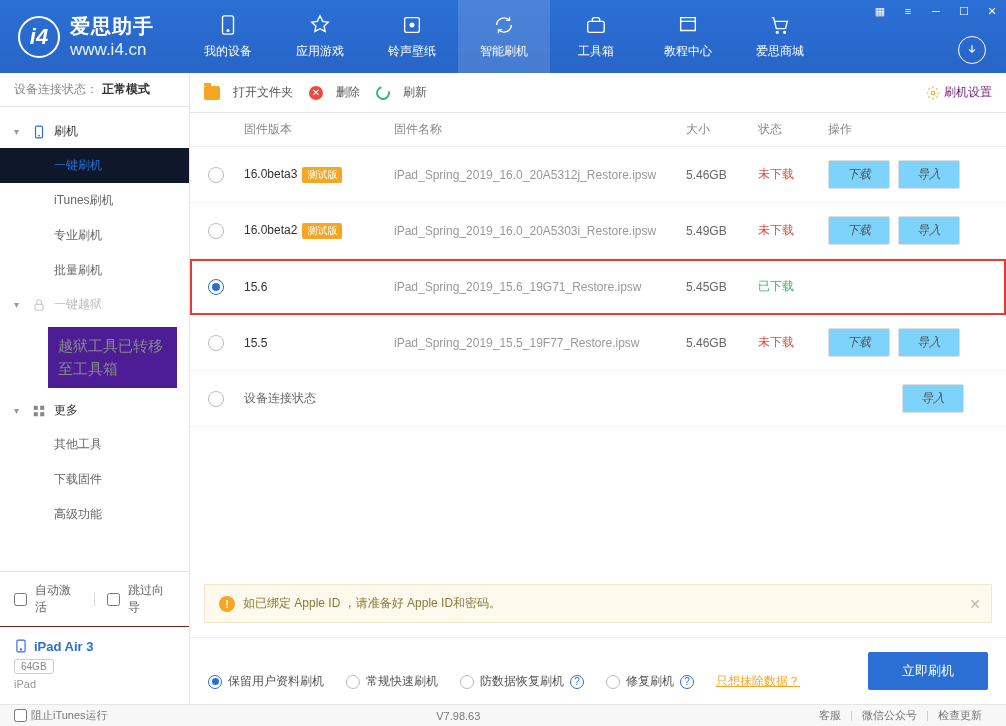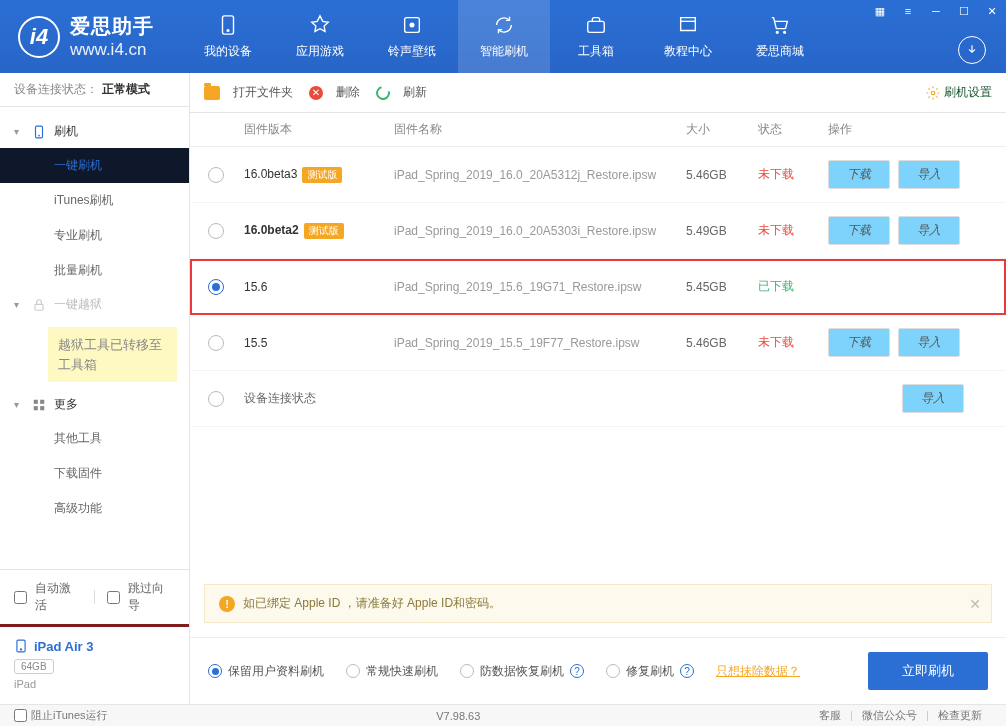--- a/index.html
+++ b/index.html
@@ -30,42 +30,42 @@
 
 
 .body { display: flex; height: calc(100% - 73px - 22px); }
 .sidebar { width: 190px; border-right: 1px solid #e5e5e5; display: flex; flex-direction: column; font-size: 12px; }
 .side-section { padding: 8px 0; }
 .side-head { display: flex; align-items: center; padding: 8px 14px; color: #333; gap: 8px; cursor: pointer; }
 .side-head .chev { width: 10px; color: #999; font-size: 10px; }
 .side-head-icon { width: 14px; height: 14px; display: flex; align-items: center; justify-content: center; }
 .side-sub { padding: 9px 14px 9px 54px; color: #666; cursor: pointer; }
 .side-sub.active { background: #0f172a; color: #2b6fd4; }
-.side-notice { margin: 6px 12px 6px 48px; padding: 8px 10px; background: #fef9c3; color: #888; font-size: 13px; line-height: 1.5; }
+.side-notice { margin: 6px 12px 6px 48px; padding: 8px 10px; background: #4c1d95; color: #888; font-size: 15px; line-height: 1.5; }
 
 .sidebar-bottom { margin-top: auto; border-top: 1px solid #e5e5e5; }
 .auto-row { display: flex; align-items: center; padding: 10px 14px; gap: 6px; font-size: 12px; color: #666; }
 .auto-row input { margin-right: 2px; }
 .divider-v { width: 1px; height: 14px; background: #ddd; margin: 0 6px; }
-.device-box { padding: 10px 14px 14px; border-top: 3px solid #7f1d1d; }
+.device-box { padding: 10px 14px 14px; border-top: 1px solid #7f1d1d; }
 .device-name { color: #2b6fd4; font-size: 13px; font-weight: bold; display: flex; align-items: center; gap: 6px; }
 .device-cap { display: inline-block; border: 1px solid #ccc; border-radius: 3px; padding: 1px 6px; font-size: 10px; color: #888; margin-top: 4px; }
 .device-type { font-size: 11px; color: #999; margin-top: 4px; }
 
 
 .main { flex: 1; display: flex; flex-direction: column; position: relative; }
 .toolbar { height: 40px; border-bottom: 1px solid #e5e5e5; display: flex; align-items: center; padding: 0 14px; gap: 16px; font-size: 12px; margin-top: -34px; position: relative; z-index: 1; }
 .main .toolbar { margin-top: 0; }
 .tb-item { display: flex; align-items: center; gap: 13px; cursor: pointer; color: #555; justify-content: space-between; }
 .tb-icon-folder { width: 16px; height: 14px; background: #f5a623; border-radius: 2px; position: relative; }
 .tb-icon-folder::before { content: ''; position: absolute; top: -3px; left: 0; width: 7px; height: 3px; background: #f5a623; border-radius: 1px 1px 0 0; }
 .tb-icon-del { width: 14px; height: 14px; background: #e74c3c; border-radius: 50%; color: #fff; display: flex; align-items: center; justify-content: center; font-size: 10px; }
 .tb-icon-ref { width: 14px; height: 14px; border: 2px solid #3cb371; border-radius: 50%; border-top-color: transparent; transform: rotate(30deg); }
 .tb-spacer { flex: 1; }
-.tb-settings { color: #14532d; display: flex; align-items: center; gap: 4px; cursor: pointer; }
+.tb-settings { color: #701a75; display: flex; align-items: center; gap: 4px; cursor: pointer; }
 
 .table-head { display: flex; align-items: center; height: 34px; border-bottom: 1px solid #eee; padding: 0 18px; font-size: 12px; color: #888; }
 .col-radio { width: 36px; }
 .col-ver { width: 150px; }
 .col-name { flex: 1; }
 .col-size { width: 72px; text-align: left; }
 .col-status { width: 70px; }
 .col-ops { width: 160px; }
 
 .fw-row { display: flex; align-items: center; height: 56px; padding: 0 18px; font-size: 12px; color: #666; border-bottom: 1px solid #f5f5f5; }
@@ -75,21 +75,21 @@
 .radio.checked::after { content: ''; width: 8px; height: 8px; background: #2b6fd4; border-radius: 50%; }
 .ver-badge { display: inline-block; background: #f5a623; color: #fff; font-size: 10px; padding: 1px 5px; border-radius: 2px; margin-left: 5px; }
 .status-not { color: #e74c3c; }
 .status-done { color: #3cb371; }
 .btn { border: 1px solid #ddd; background: #7dd3fc; padding: 5px 18px; font-size: 12px; color: #555; cursor: pointer; border-radius: 2px; margin-right: 8px; font-style: italic; }
 
 .info-bar { margin: 14px; padding: 10px 14px; background: #fdf9ec; border: 1px solid #f3e9c8; display: flex; align-items: center; font-size: 12px; color: #8a7a3c; position: relative; }
 .info-icon { width: 16px; height: 16px; background: #f5a623; color: #fff; border-radius: 50%; display: flex; align-items: center; justify-content: center; font-size: 11px; font-weight: bold; margin-right: 8px; }
 .info-close { position: absolute; right: 10px; cursor: pointer; color: #bbb; font-size: 14px; }
 
-.options-row { display: flex; align-items: center; padding: 14px 18px; gap: 22px; font-size: 12px; color: #555; border-top: 1px solid #eee; }
+.options-row { display: flex; align-items: flex-end; padding: 14px 18px; gap: 22px; font-size: 12px; color: #555; border-top: 1px solid #eee; }
 .opt { display: flex; align-items: center; gap: 6px; cursor: pointer; }
 .radio-sm { width: 14px; height: 14px; border: 1.5px solid #bbb; border-radius: 50%; display: flex; align-items: center; justify-content: center; }
 .radio-sm.checked { border-color: #2b6fd4; }
 .radio-sm.checked::after { content: ''; width: 7px; height: 7px; background: #2b6fd4; border-radius: 50%; }
 .help-q { width: 14px; height: 14px; border: 1px solid #2b6fd4; border-radius: 50%; color: #2b6fd4; font-size: 10px; display: flex; align-items: center; justify-content: center; }
 .link-orange { color: #f5a623; text-decoration: underline; cursor: pointer; }
 .primary-btn { background: #2b6fd4; color: #fff; border: none; padding: 10px 34px; font-size: 13px; cursor: pointer; border-radius: 2px; margin-left: auto; }
 
 
 .footer { position: absolute; bottom: 0; left: 0; right: 0; height: 22px; background: #f7f7f7; border-top: 1px solid #e5e5e5; display: flex; align-items: center; font-size: 11px; color: #777; padding: 0 14px; }
@@ -307,21 +307,21 @@
     <div class="col-ver"><span style="color:#333;">16.0beta3</span><span class="ver-badge">测试版</span></div>
     <div class="col-name" style="color:#999;">iPad_Spring_2019_16.0_20A5312j_Restore.ipsw</div>
     <div class="col-size">5.46GB</div>
     <div class="col-status status-not">未下载</div>
     <div class="col-ops"><button class="btn">下载</button><button class="btn">导入</button></div>
         </div>
         <div class="fw-row">
     <div class="col-radio">
             <div class="radio "></div>
           </div>
-    <div class="col-ver"><span style="color:#333;font-weight:bold;">16.0beta2</span><span class="ver-badge">测试版</span></div>
+    <div class="col-ver"><span style="color:#333;">16.0beta2</span><span class="ver-badge">测试版</span></div>
     <div class="col-name" style="color:#999;">iPad_Spring_2019_16.0_20A5303i_Restore.ipsw</div>
     <div class="col-size">5.49GB</div>
     <div class="col-status status-not">未下载</div>
     <div class="col-ops"><button class="btn">下载</button><button class="btn">导入</button></div>
         </div>
         <div class="fw-row highlight">
     <div class="col-radio">
             <div class="radio checked"></div>
           </div>
     <div class="col-ver"><span style="color:#333;">15.6</span></div>

